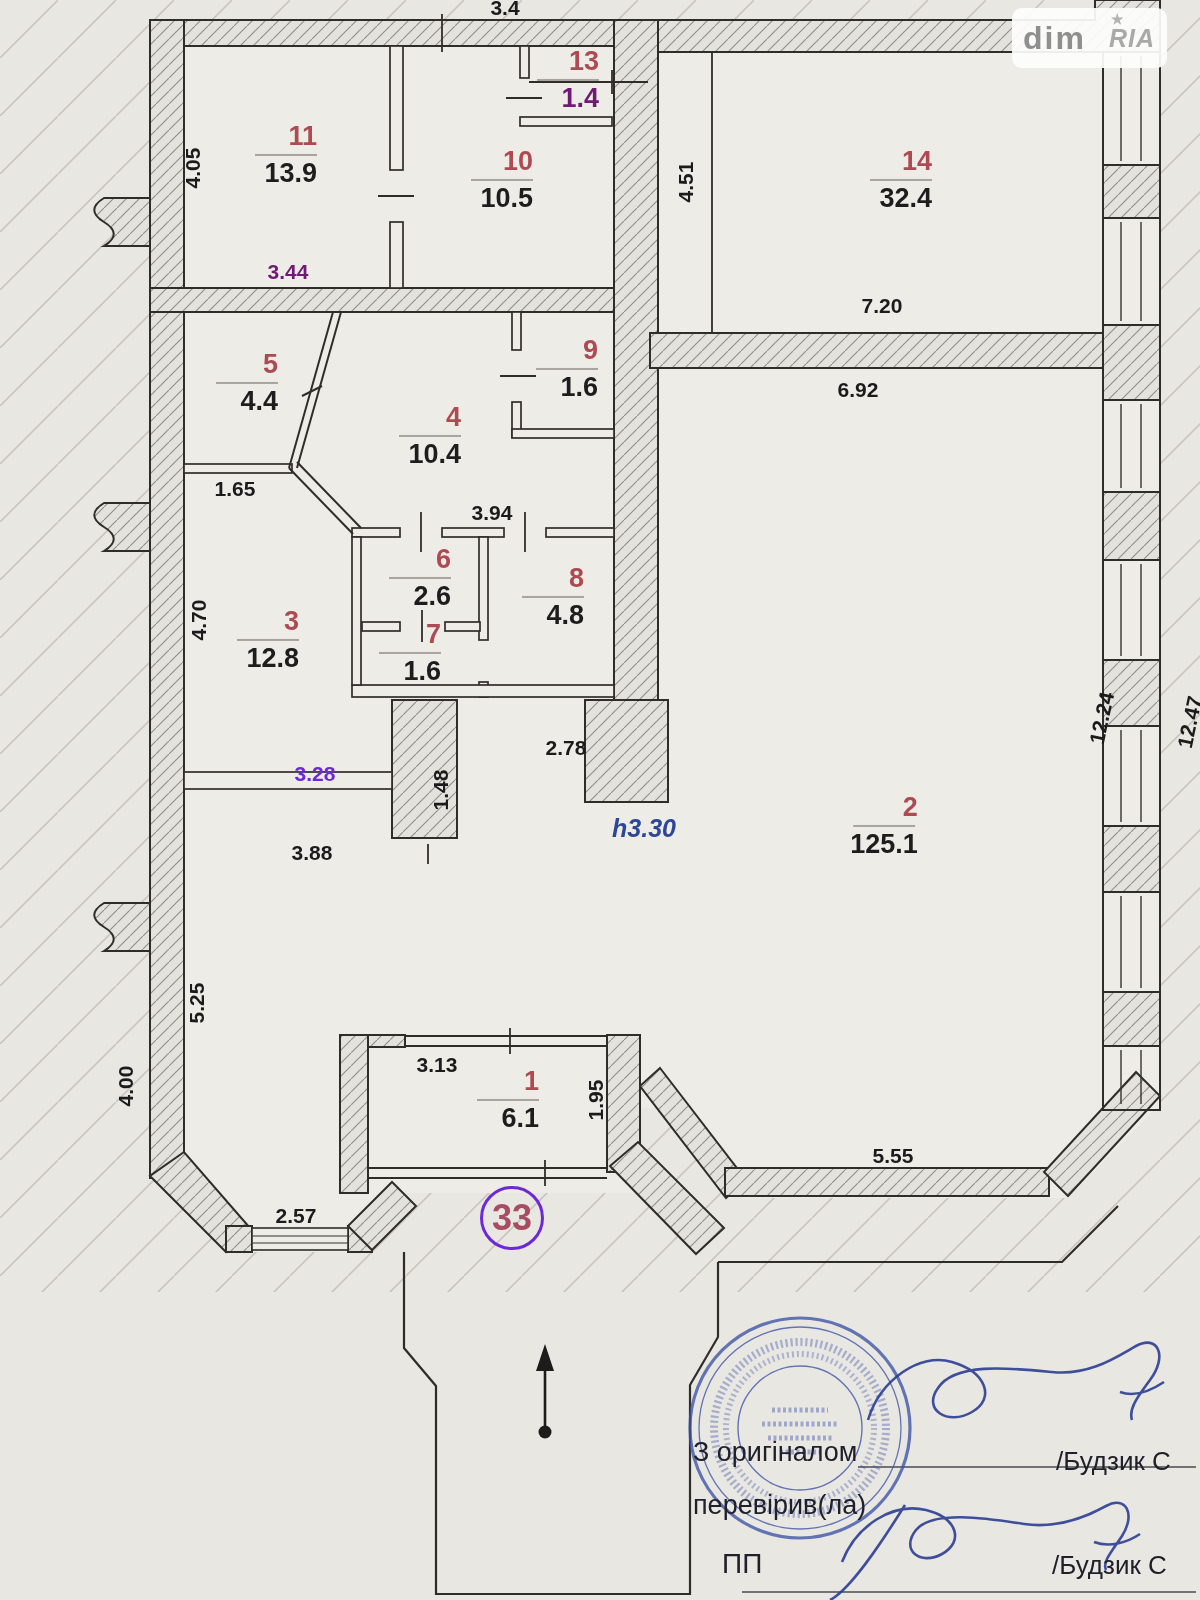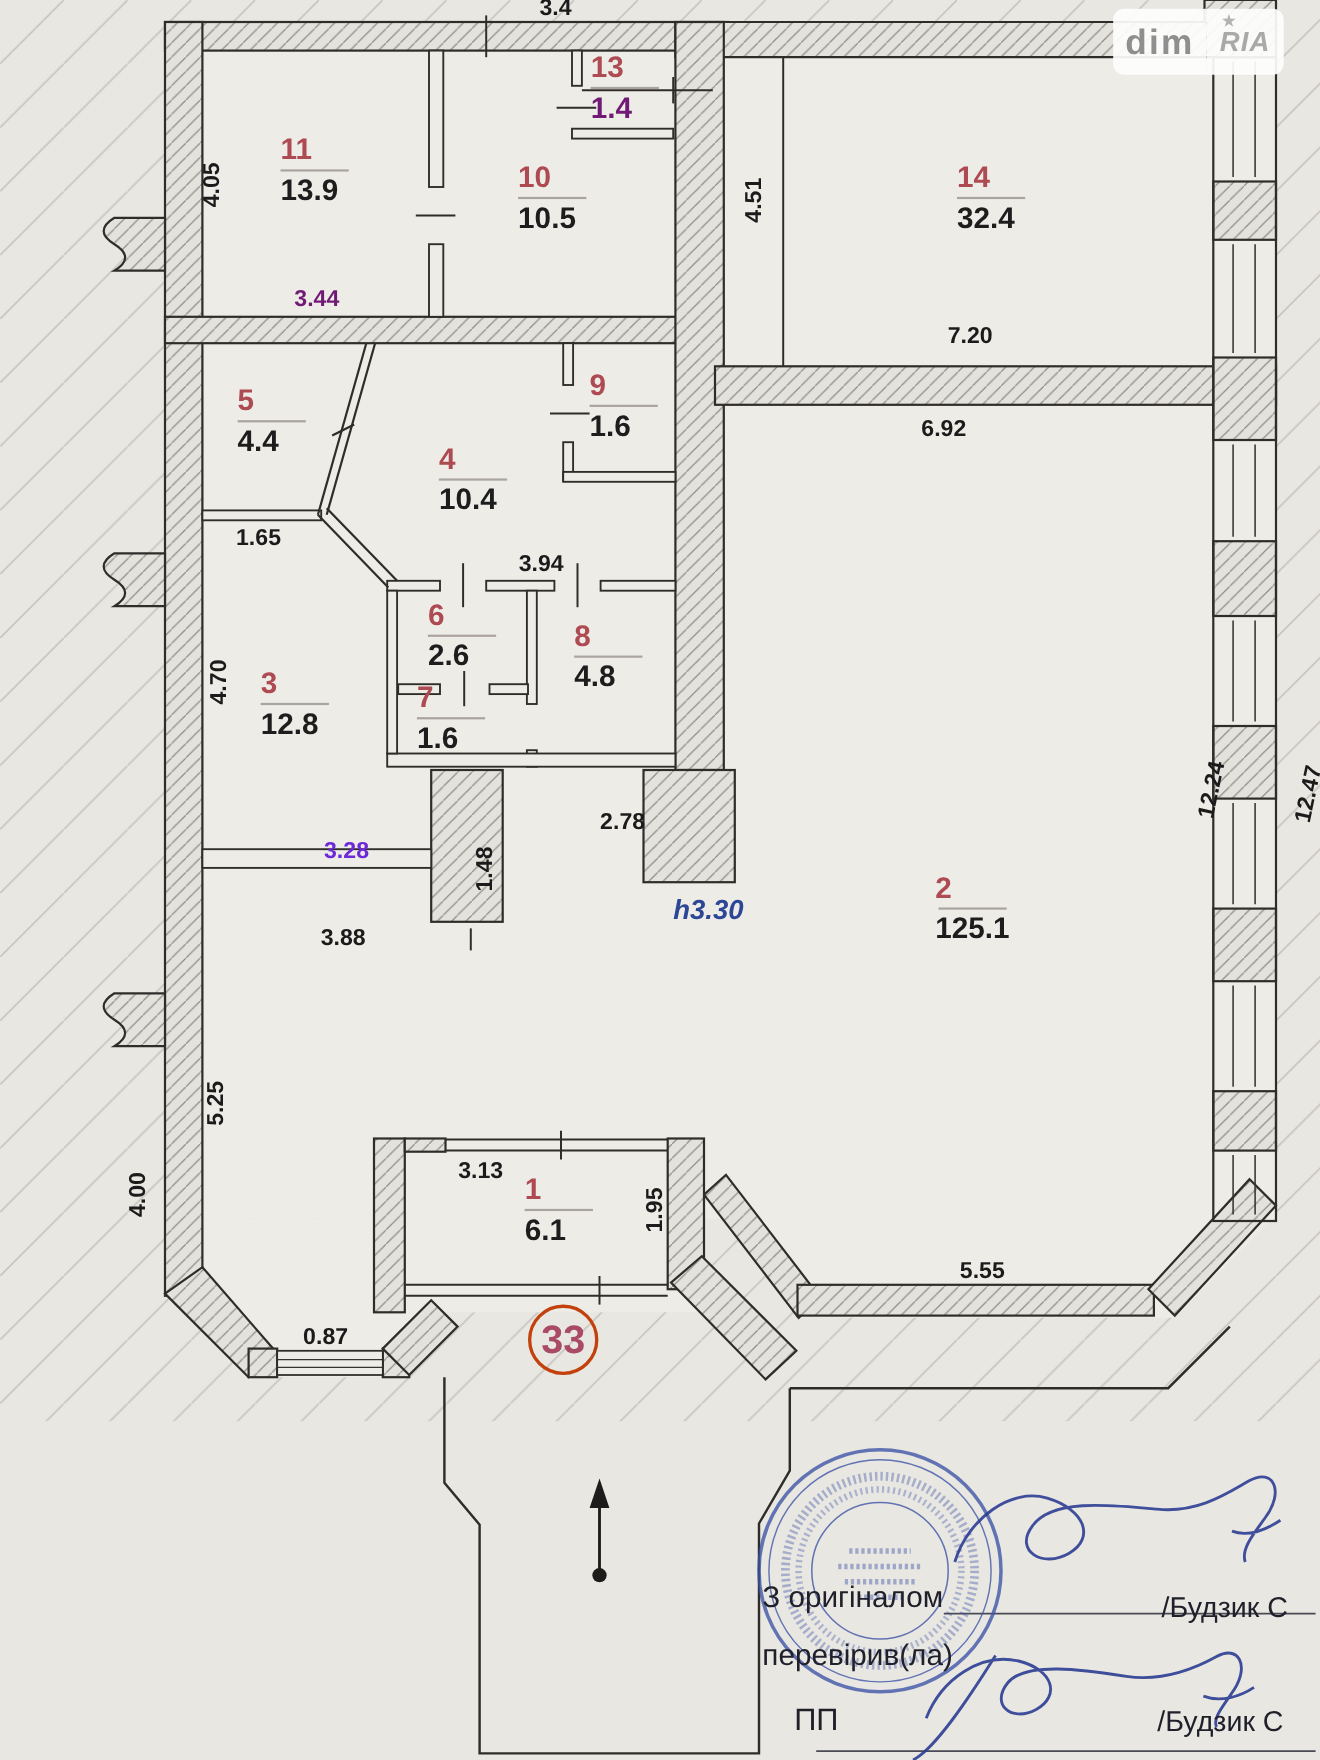--- a/index.html
+++ b/index.html
@@ -1,27 +1,27 @@
 <!DOCTYPE html>
 <html><head>
 <meta charset="utf-8">
 <style>
   html,body{margin:0;padding:0;background:#cfcdc8;}
   #page{position:relative;width:1200px;height:1600px;overflow:hidden;
         background:linear-gradient(160deg,#edecе8 0%,#e9e7e2 45%,#e0ded8 100%);
         background-color:#e9e7e2;
         font-family:"Liberation Sans",sans-serif;}
   #drawing{position:absolute;left:0;top:0;}
-  .room-label{position:absolute;transform:translate(-50%,-50%);text-align:left;line-height:1.02;z-index:5;}
+  .room-label{position:absolute;transform:translate(-50%,-50%);text-align:right;line-height:1.02;z-index:5;}
   .room-label .num{font-weight:bold;font-size:27px;}
   .room-label .sep{height:2px;background:#97928b;width:62px;margin:3px auto 4px auto;opacity:.8;}
   .room-label .area{font-weight:bold;font-size:27px;color:#1d1d1d;}
   .dim{position:absolute;font-weight:bold;font-size:21px;color:#1b1b1b;white-space:nowrap;z-index:5;}
   #apt-circle{position:absolute;left:512px;top:1218px;width:58px;height:58px;border-radius:50%;
-      border:3px solid #c2410c;color:#a84b63;font-size:36px;font-weight:bold;
+      border:3px solid #6d28d9;color:#a84b63;font-size:36px;font-weight:bold;
       display:flex;align-items:center;justify-content:center;transform:translate(-50%,-50%);z-index:6;}
   #height-note{position:absolute;left:644px;top:828px;transform:translate(-50%,-50%);
       font-style:italic;font-weight:bold;font-size:25px;color:#2c4796;z-index:5;}
   .wm{position:absolute;top:8px;height:60px;background:rgba(253,253,252,.93);
       display:flex;align-items:center;justify-content:center;z-index:9;}
   #wm-dim{left:1012px;width:85px;border-radius:10px 0 0 10px;font-size:32px;color:#8f8f8f;
       font-weight:bold;letter-spacing:2px;}
   #wm-ria{left:1097px;width:70px;border-radius:0 10px 10px 0;font-size:25px;color:#a9a9a9;
       font-style:italic;font-weight:bold;letter-spacing:1px;}
   #wm-ria .star{position:absolute;top:3px;left:14px;font-size:14px;color:#b3b3b3;font-style:normal;}
@@ -294,21 +294,21 @@
       <div class="dim" style="left: 492px; top: 513px; color: rgb(27, 27, 27); transform: translate(-50%, -50%) rotate(0deg);">3.94</div>
       <div class="dim" style="left: 199px; top: 620px; color: rgb(27, 27, 27); transform: translate(-50%, -50%) rotate(-90deg);">4.70</div>
       <div class="dim" style="left: 315px; top: 762px; color: #6d28d9; transform: translate(-50%, -50%) rotate(0deg); margin-top: 12px;">3.28</div>
       <div class="dim" style="left: 566px; top: 748px; color: rgb(27, 27, 27); transform: translate(-50%, -50%) rotate(0deg);">2.78</div>
       <div class="dim" style="left: 441px; top: 790px; color: rgb(27, 27, 27); transform: translate(-50%, -50%) rotate(-90deg);">1.48</div>
       <div class="dim" style="left: 312px; top: 853px; color: rgb(27, 27, 27); transform: translate(-50%, -50%) rotate(0deg);">3.88</div>
       <div class="dim" style="left: 197px; top: 1003px; color: rgb(27, 27, 27); transform: translate(-50%, -50%) rotate(-90deg);">5.25</div>
       <div class="dim" style="left: 126px; top: 1086px; color: rgb(27, 27, 27); transform: translate(-50%, -50%) rotate(-90deg);">4.00</div>
       <div class="dim" style="left: 437px; top: 1065px; color: rgb(27, 27, 27); transform: translate(-50%, -50%) rotate(0deg);">3.13</div>
       <div class="dim" style="left: 596px; top: 1100px; color: rgb(27, 27, 27); transform: translate(-50%, -50%) rotate(-90deg);">1.95</div>
-      <div class="dim" style="left: 296px; top: 1216px; color: rgb(27, 27, 27); transform: translate(-50%, -50%) rotate(0deg);">0.87</div>
+      <div class="dim" style="left: 296px; top: 1216px; color: rgb(27, 27, 27); transform: translate(-50%, -50%) rotate(0deg);">2.57</div>
       <div class="dim" style="left: 893px; top: 1156px; color: rgb(27, 27, 27); transform: translate(-50%, -50%) rotate(0deg);">5.55</div>
       <div class="dim" style="left: 1102px; top: 718px; color: rgb(27, 27, 27); transform: translate(-50%, -50%) rotate(-78deg);">12.24</div>
       <div class="dim" style="left: 1190px; top: 722px; color: rgb(27, 27, 27); transform: translate(-50%, -50%) rotate(-78deg);">12.47</div>
     </div>
 
   <div id="apt-circle">33</div>
   <div id="height-note">h3.30</div>
 
   <div class="ftext" id="f1">З оригіналом</div>
   <div class="ftext" id="f2">перевірив(ла)</div>

